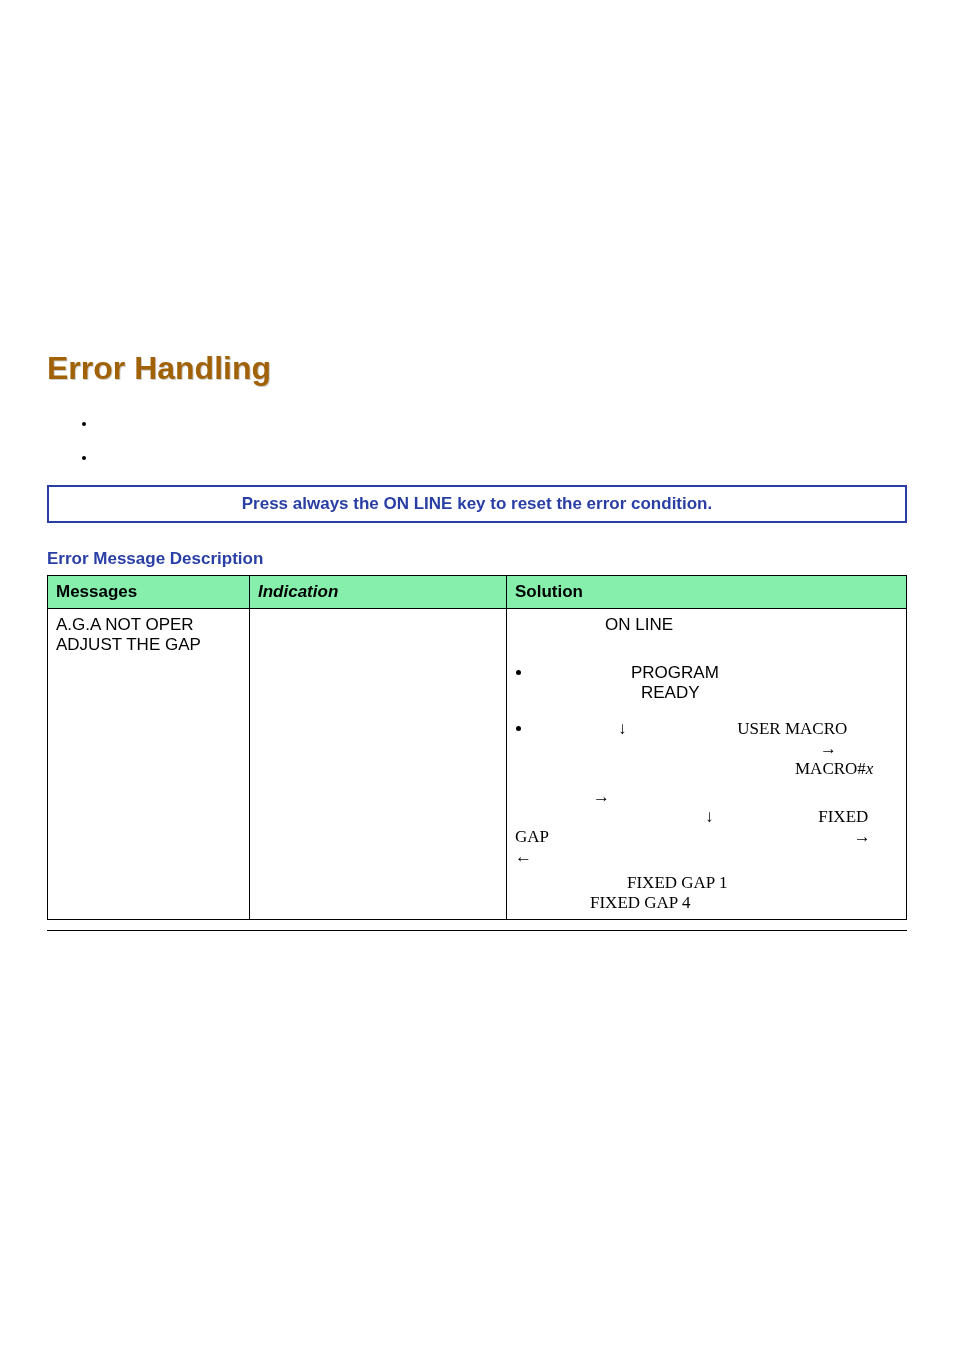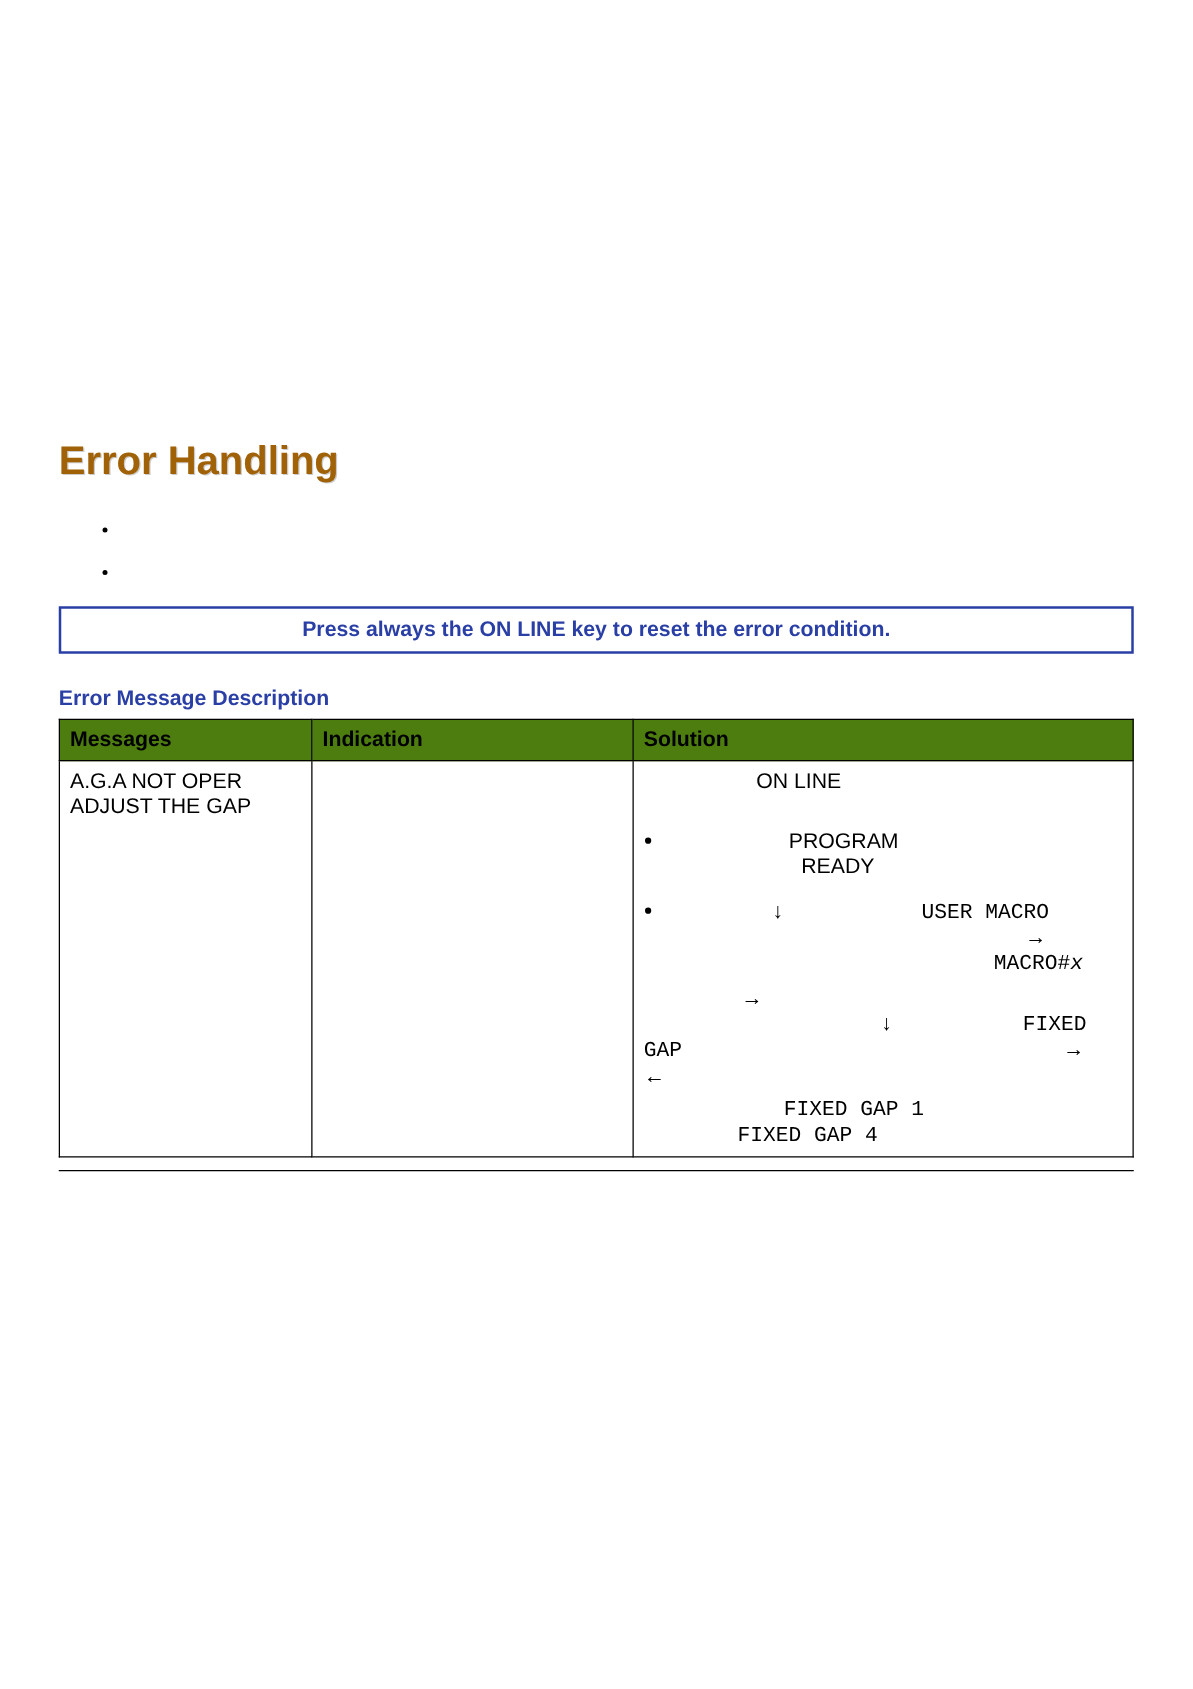--- a/index.html
+++ b/index.html
@@ -54,34 +54,34 @@
     font-size: 17px;
   }
   table.err th, table.err td {
     border: 1px solid #000;
     vertical-align: top;
     text-align: left;
     padding: 6px 8px;
   }
   table.err th {
     font-weight: bold;
-    background: #4d7c0f;
+    background: #86efac;
   }
   .col-msg { width: 185px; }
-  .col-ind { width: 240px; }
+  .col-ind { width: 240px; font-style: italic; }
   .sol-list {
     margin: 0;
     padding-left: 18px;
     list-style: disc;
   }
   .sol-list li {
     margin-bottom: 6px;
   }
   .mono {
-    font-family: Liberation Mono, monospace;
+    font-family: Liberation Serif, serif;
   }
   .italic { font-style: italic; }
   .sol-block { margin-bottom: 28px; }
   .footer-rule {
     border-top: 1px solid #000;
     margin: 10px 0 4px 0;
   }
   .page-number {
     text-align: center;
     font-size: 15px;

